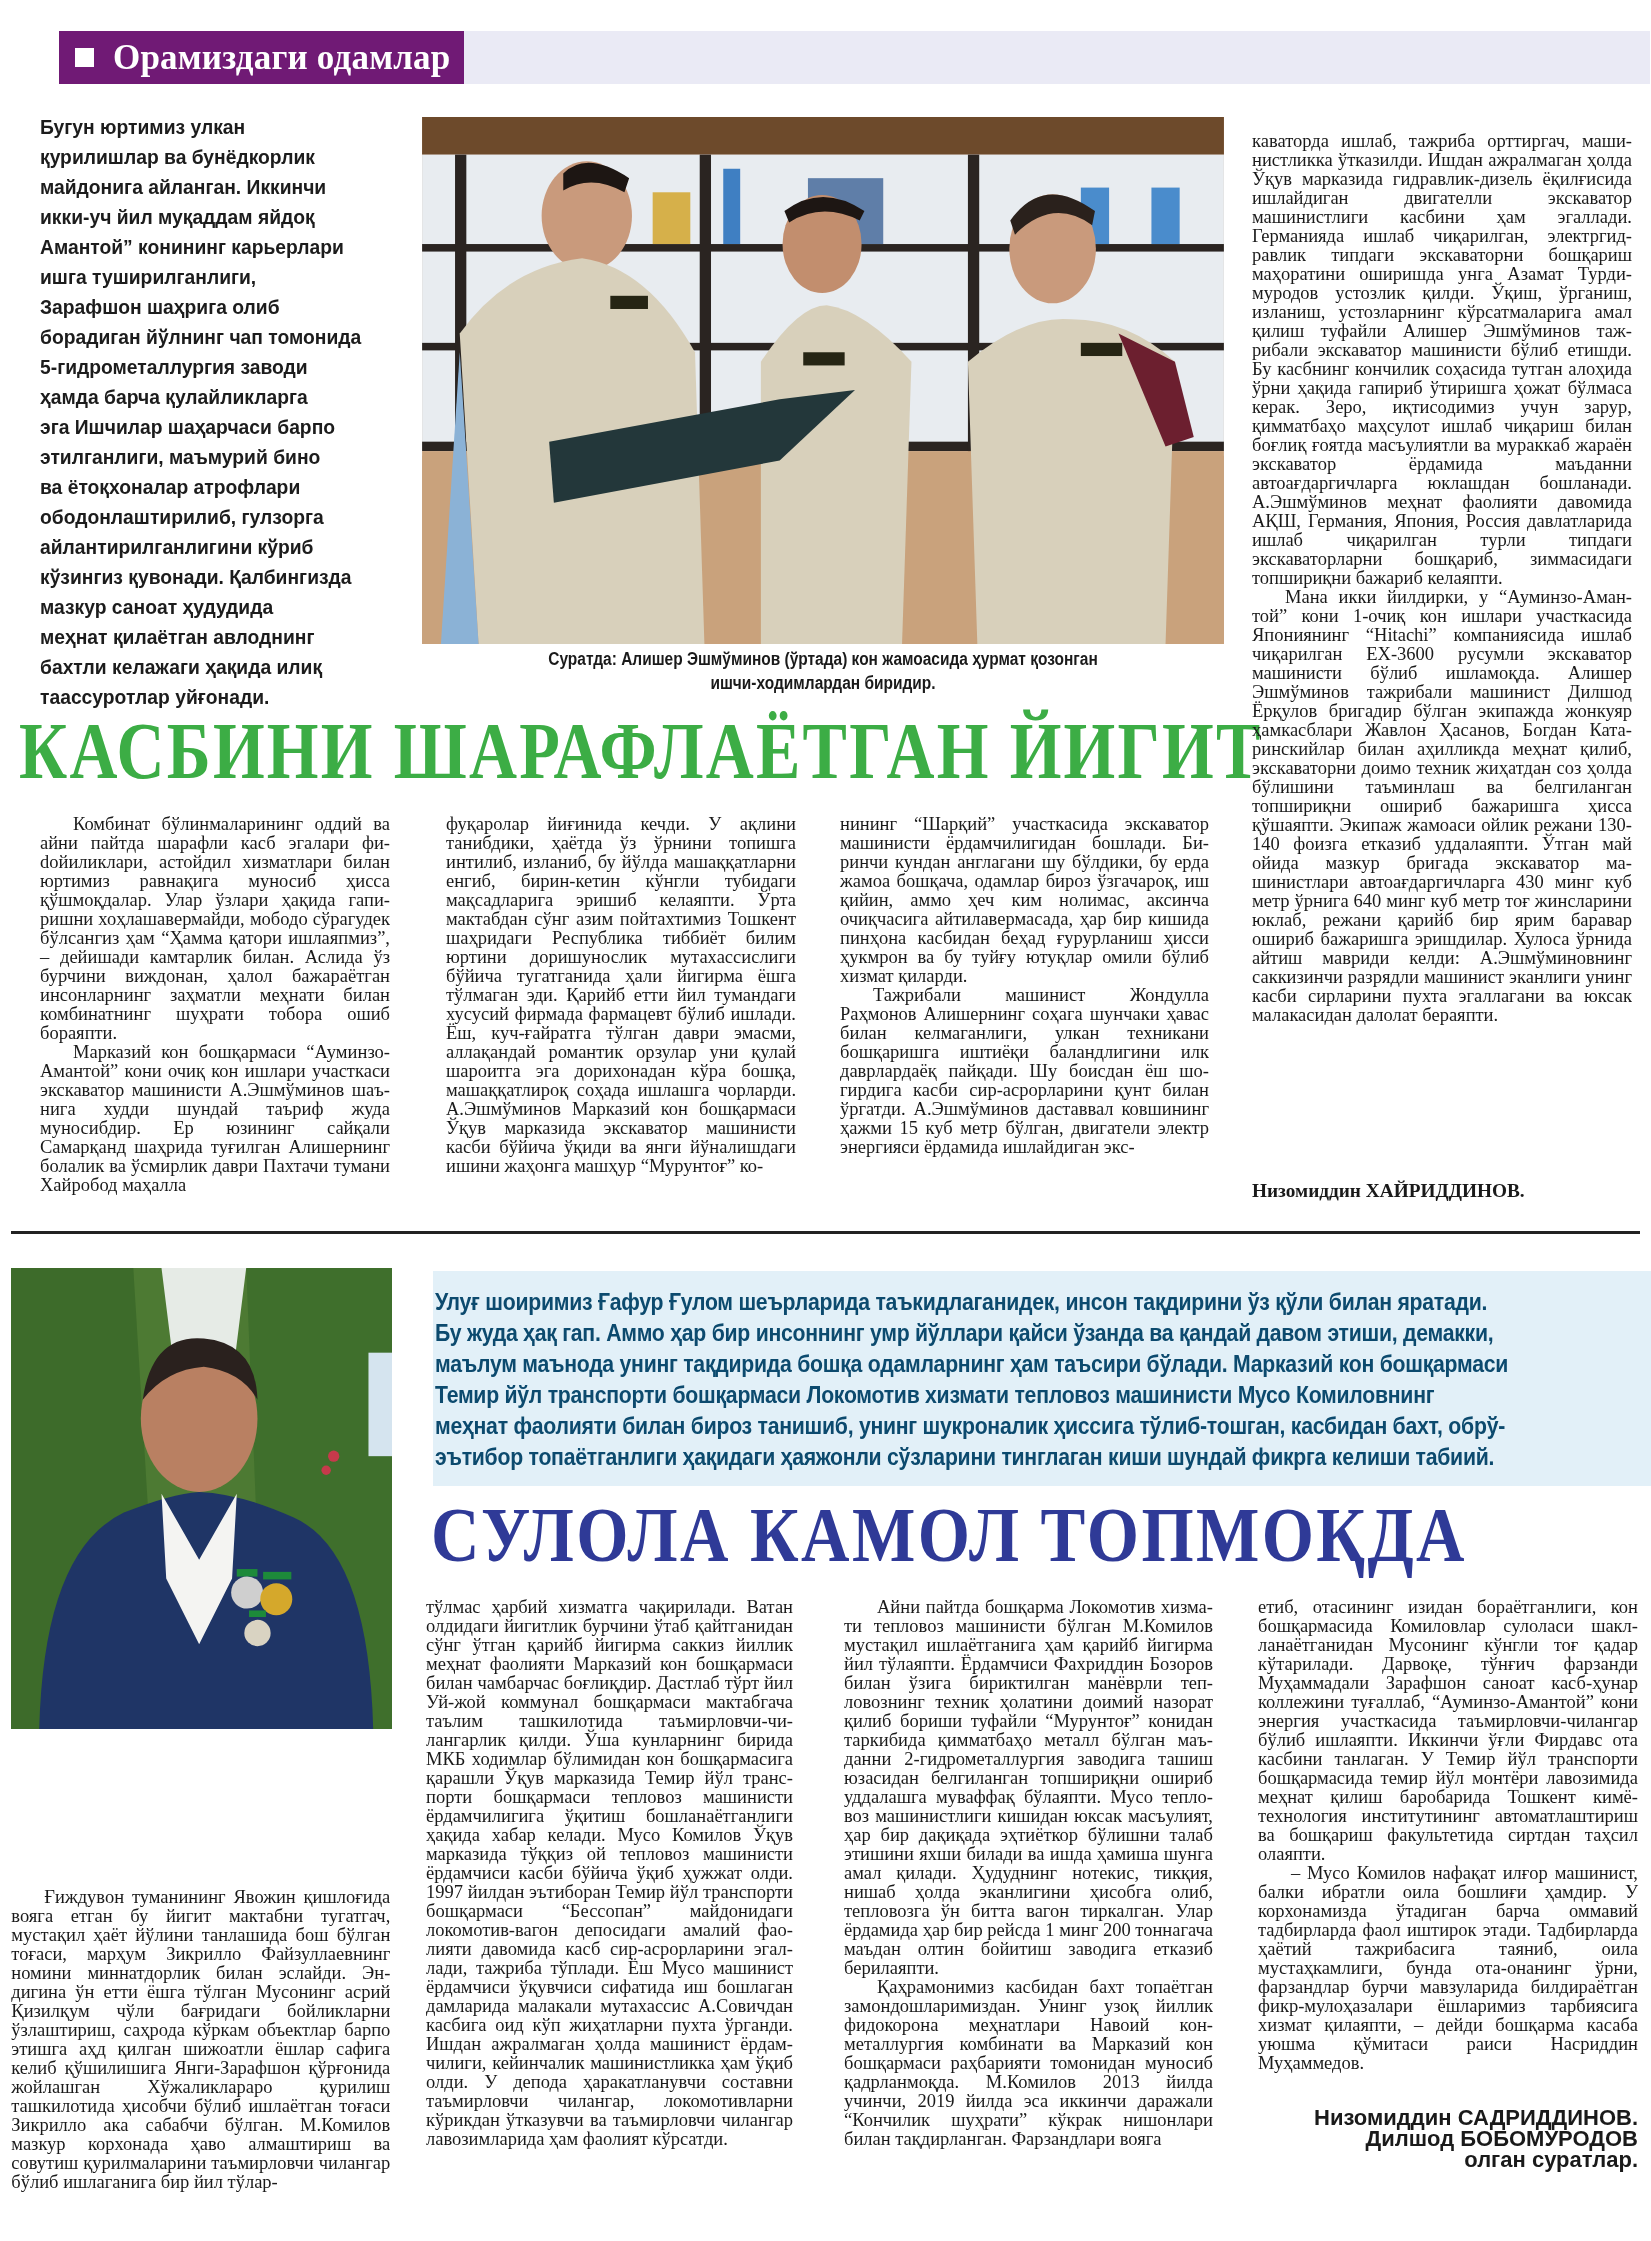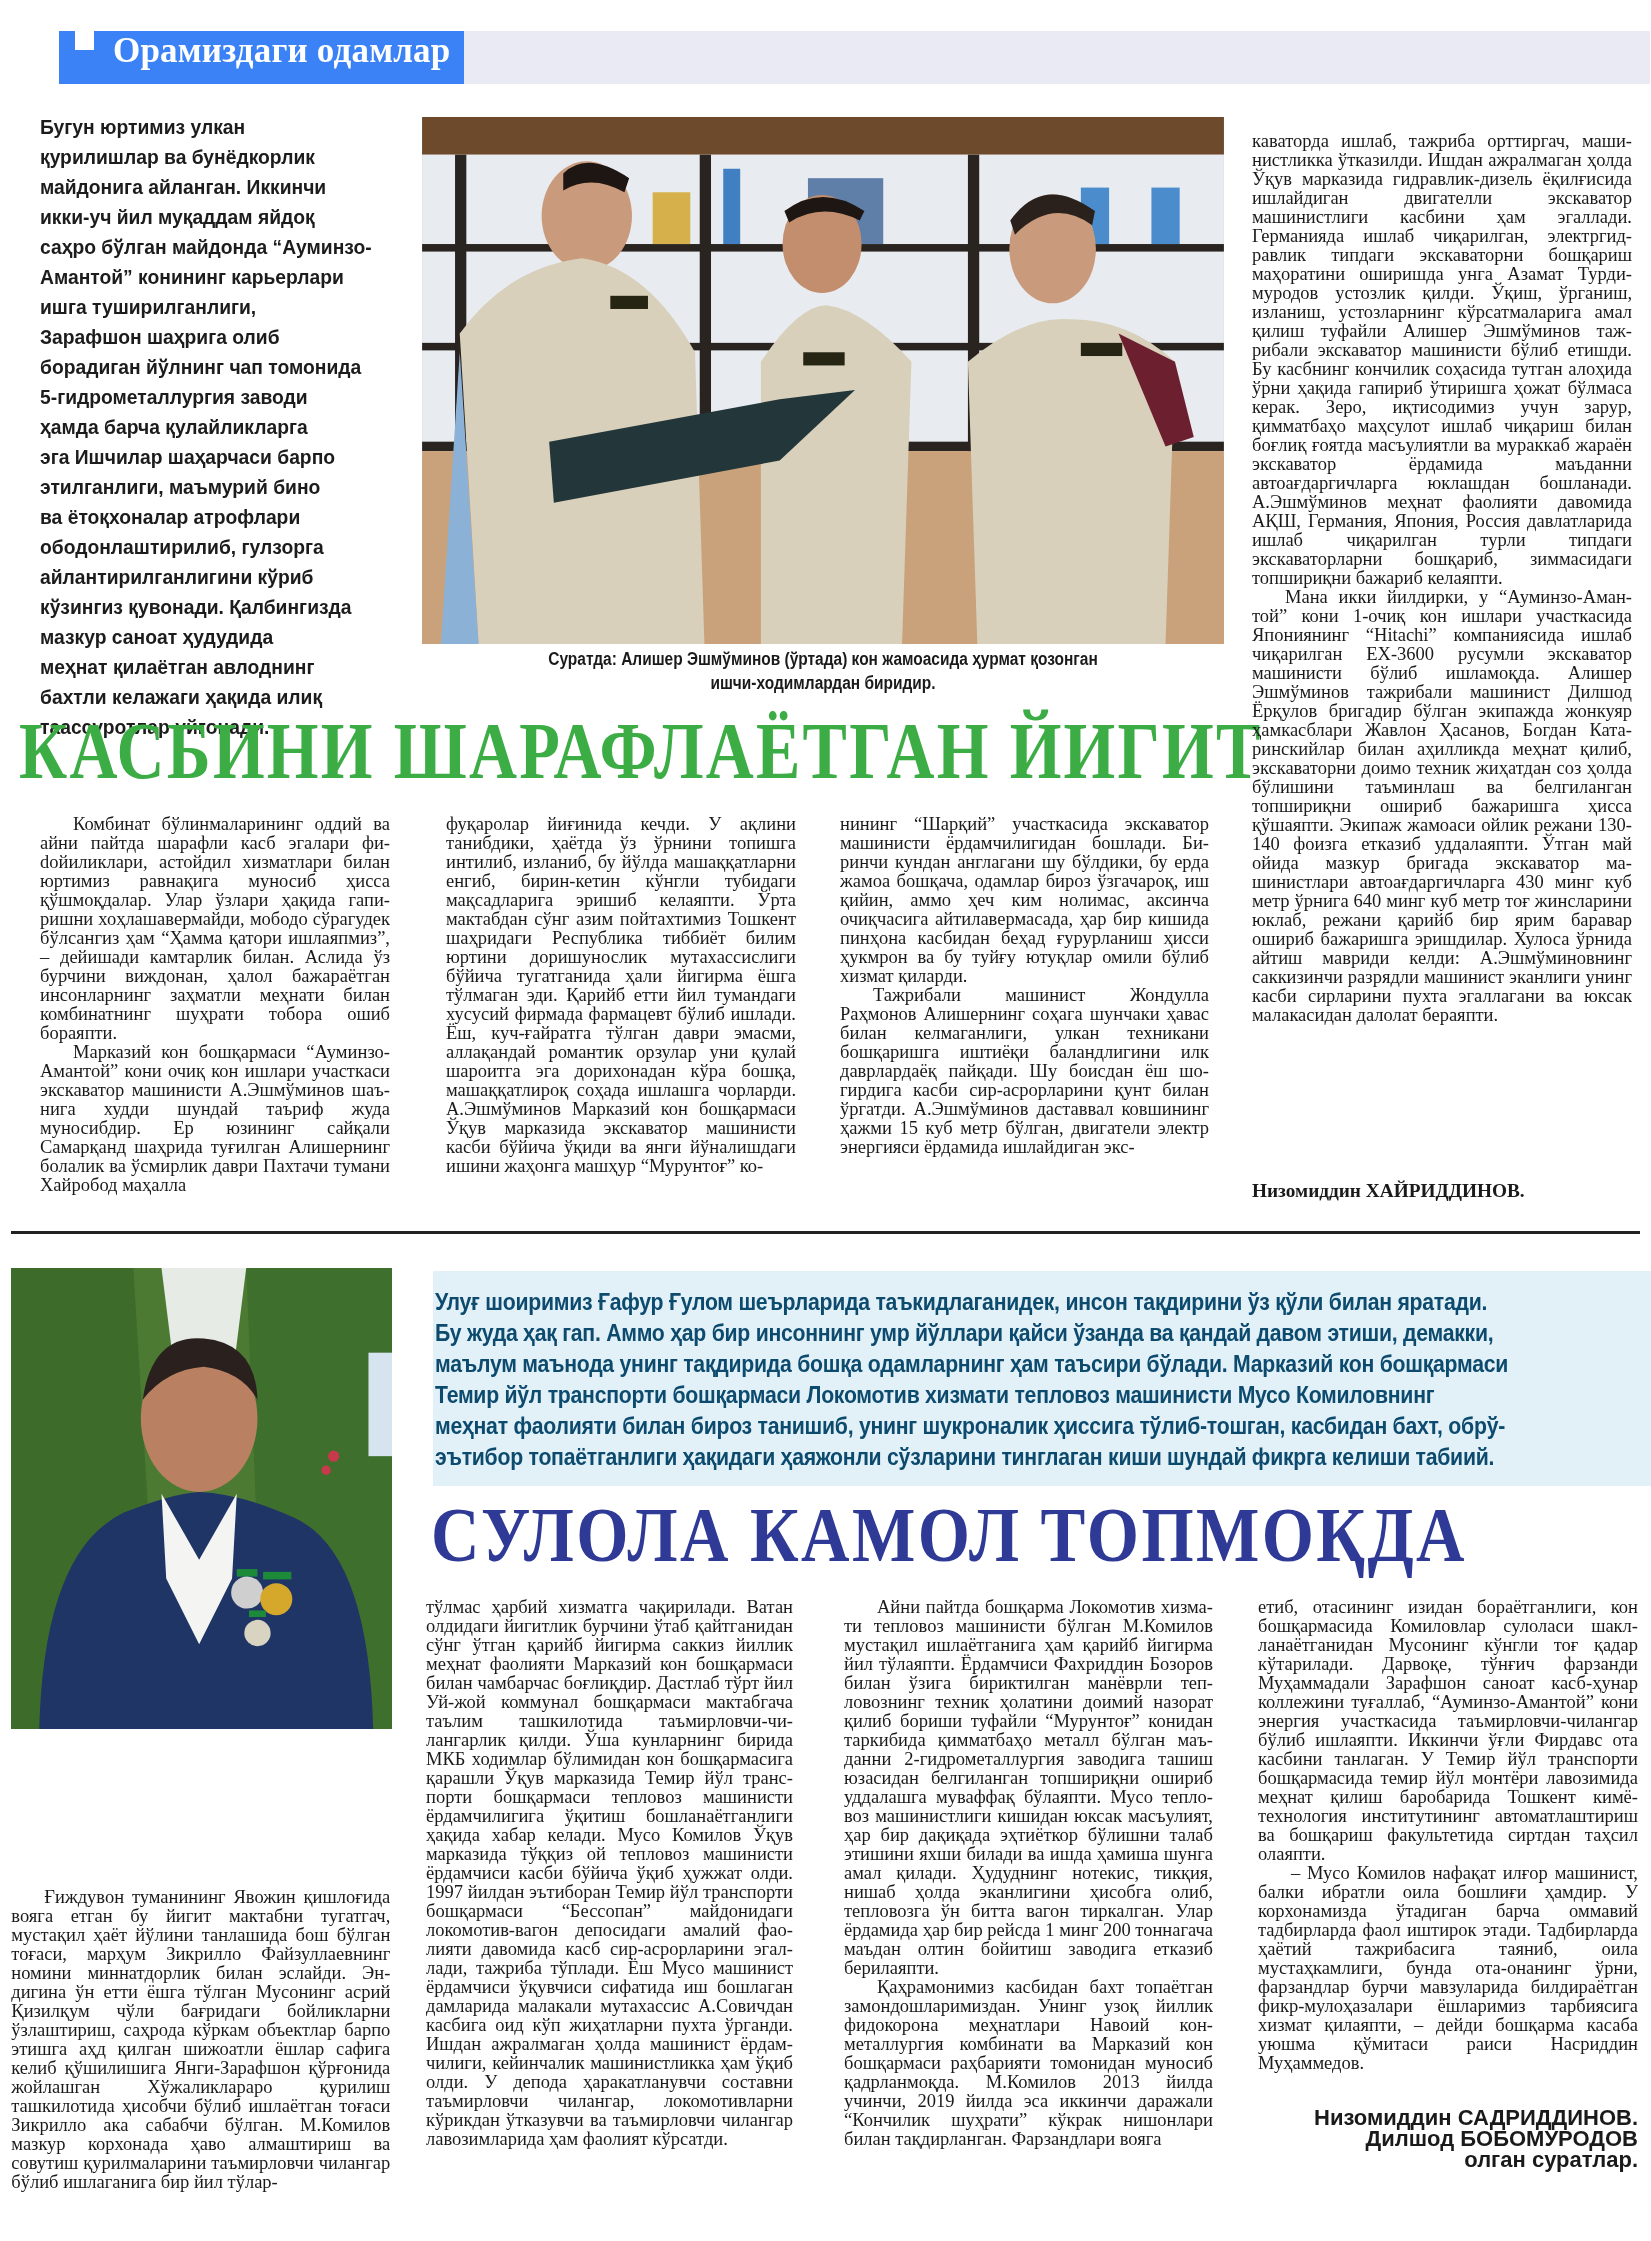--- a/index.html
+++ b/index.html
@@ -1,20 +1,20 @@
 <!DOCTYPE html>
 <html style="font-size:15px"><head>
 <meta charset="utf-8">
 <style>
   html, body { margin: 0; padding: 0; background: #ffffff; }
   body { width: 1652px; height: 2241px; position: relative; overflow: hidden; font-family: "DejaVu Serif", serif; color: #1a1a1a; }
   .abs { position: absolute; }
 
   
-  .rubric { left: 59px; top: 31px; width: 405px; height: 53px; background: #3b82f6; color: #fff; display: flex; align-items: flex-start; }
+  .rubric { left: 59px; top: 31px; width: 405px; height: 53px; background: #701a75; color: #fff; display: flex; align-items: center; }
   .rubric .sq { width: 19px; height: 19px; background: #fff; margin-left: 16px; margin-right: 19px; }
   .rubric .txt { font-family: "Liberation Serif", serif; font-weight: bold; font-size: 35px; letter-spacing: 0.2px; }
   .rubric-tail { left: 464px; top: 31px; width: 1186px; height: 53px; background: #eaeaf5; }
 
   
   .lead { left: 40px; top: 113px; width: 358px; font-family: Liberation Sans, sans-serif; font-weight: bold; font-size: 19.3px; line-height: 30px; color: #1c1c1c; }
   .lead p { margin: 0; }
 
   
   .photo1 { left: 422px; top: 117px; width: 802px; height: 527px; overflow: hidden; }
@@ -58,21 +58,20 @@
   <span class="sq"></span>
   <span class="txt">Орамиздаги одамлар</span>
 </div>
 <div class="abs rubric-tail"></div>
 
 <div class="abs lead">
   <p>Бугун юртимиз улкан</p>
   <p>қурилишлар ва бунёдкорлик</p>
   <p>майдонига айланган. Иккинчи</p>
   <p>икки-уч йил муқаддам яйдоқ</p>
-  <p>саҳро бўлган майдонда “Ауминзо-</p>
   <p>Амантой” конининг карьерлари</p>
   <p>ишга туширилганлиги,</p>
   <p>Зарафшон шаҳрига олиб</p>
   <p>борадиган йўлнинг чап томонида</p>
   <p>5-гидрометаллургия заводи</p>
   <p>ҳамда барча қулайликларга</p>
   <p>эга Ишчилар шаҳарчаси барпо</p>
   <p>этилганлиги, маъмурий бино</p>
   <p>ва ётоқхоналар атрофлари</p>
   <p>ободонлаштирилиб, гулзорга</p>

